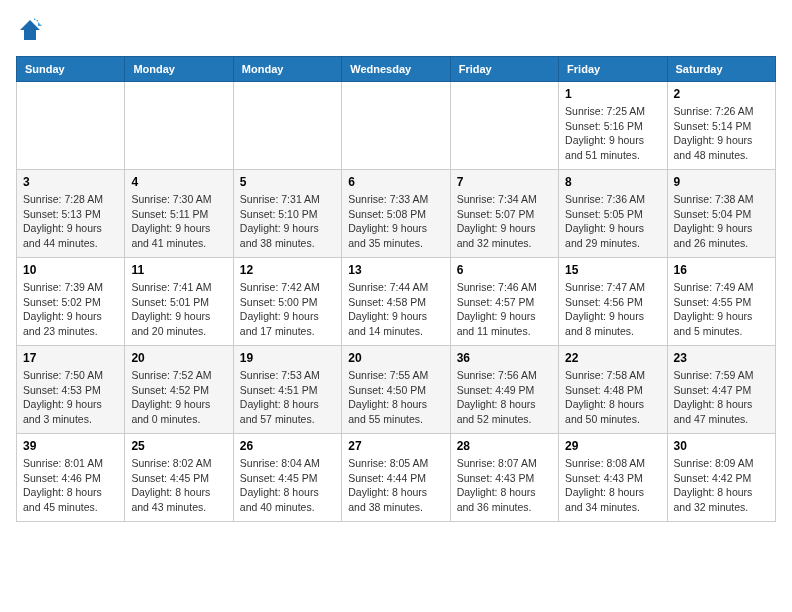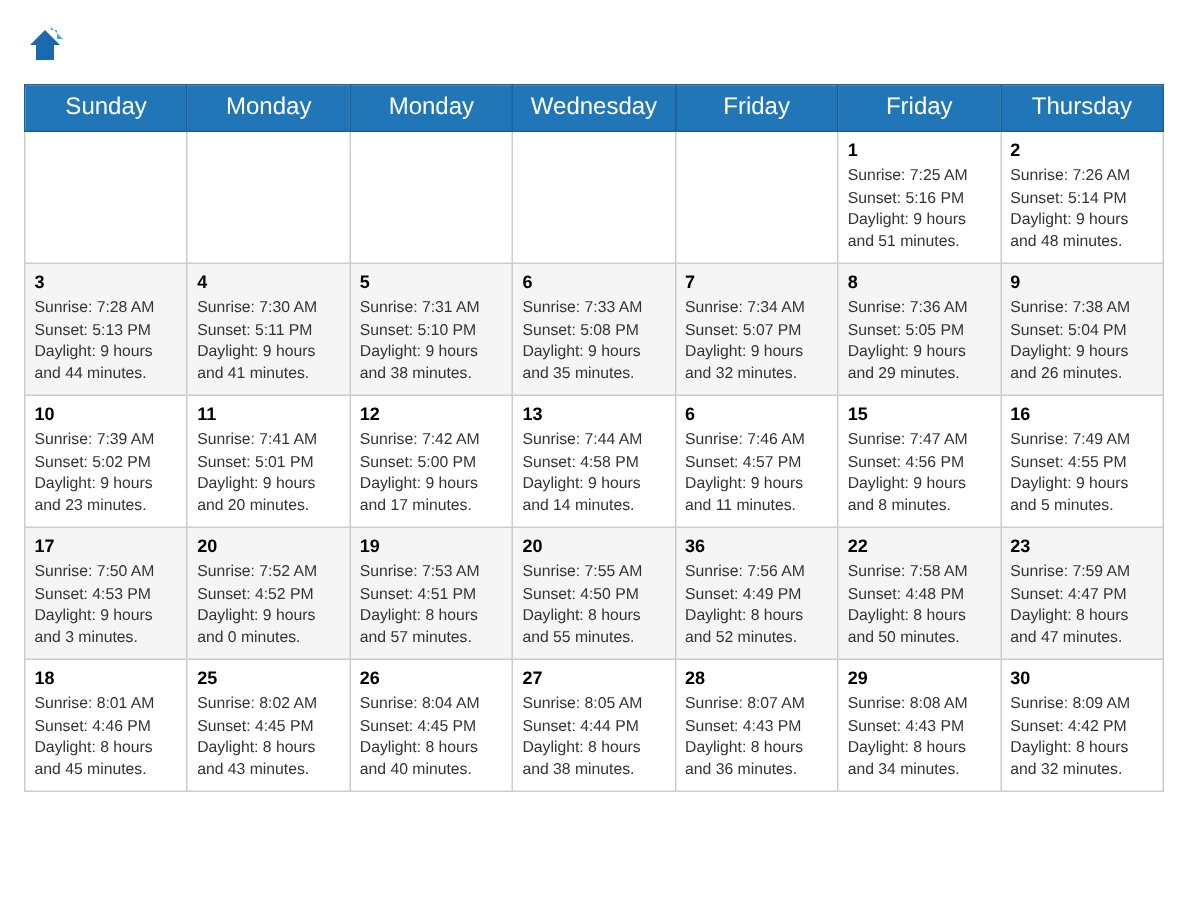--- a/index.html
+++ b/index.html
@@ -53,24 +53,24 @@
       color: #555;
     }
     .calendar {
       width: 100%;
       border-collapse: collapse;
       font-size: 11px;
     }
     .calendar th {
       background: #2176b8;
       color: #fff;
-      text-align: center;
+      text-align: left;
       padding: 6px 8px;
-      font-size: 16px;
-      font-weight: normal;
+      font-size: 11px;
+      font-weight: bold;
       border: 1px solid #1a5f99;
     }
     .calendar td {
       border: 1px solid #ccc;
       vertical-align: top;
       padding: 5px 6px;
       width: calc(100% / 7);
       min-height: 80px;
       background: #fff;
     }
@@ -117,21 +117,21 @@
 
 <table class="calendar">
   <thead>
     <tr>
     <th>Sunday</th>
         <th>Monday</th>
         <th>Monday</th>
         <th>Wednesday</th>
         <th>Friday</th>
         <th>Friday</th>
-        <th>Thursday</th>
+        <th>Saturday</th>
       </tr>
   </thead>
   <tbody id="calendar-body">
   <tr class="week-row">
         <td class="empty"></td>
         <td class="empty"></td>
         <td class="empty"></td>
         <td class="empty"></td>
         <td class="empty"></td>
         <td>
@@ -228,21 +228,21 @@
           <span class="day-num">22</span>
           <div class="day-info">Sunrise: 7:58 AM<br>Sunset: 4:48 PM<br>Daylight: 8 hours and 50 minutes.</div>
         </td>
         <td>
           <span class="day-num">23</span>
           <div class="day-info">Sunrise: 7:59 AM<br>Sunset: 4:47 PM<br>Daylight: 8 hours and 47 minutes.</div>
         </td>
       </tr>
       <tr class="week-row">
         <td>
-          <span class="day-num">18</span>
+          <span class="day-num">39</span>
           <div class="day-info">Sunrise: 8:01 AM<br>Sunset: 4:46 PM<br>Daylight: 8 hours and 45 minutes.</div>
         </td>
         <td>
           <span class="day-num">25</span>
           <div class="day-info">Sunrise: 8:02 AM<br>Sunset: 4:45 PM<br>Daylight: 8 hours and 43 minutes.</div>
         </td>
         <td>
           <span class="day-num">26</span>
           <div class="day-info">Sunrise: 8:04 AM<br>Sunset: 4:45 PM<br>Daylight: 8 hours and 40 minutes.</div>
         </td>

